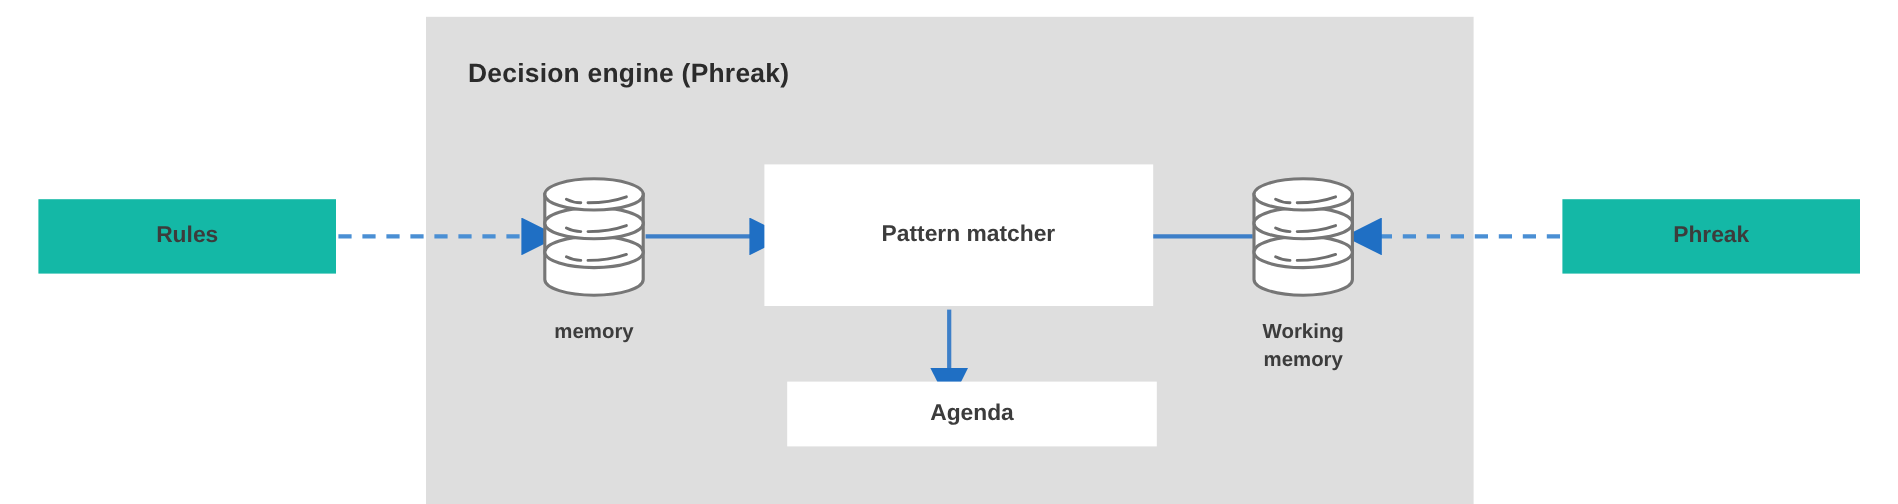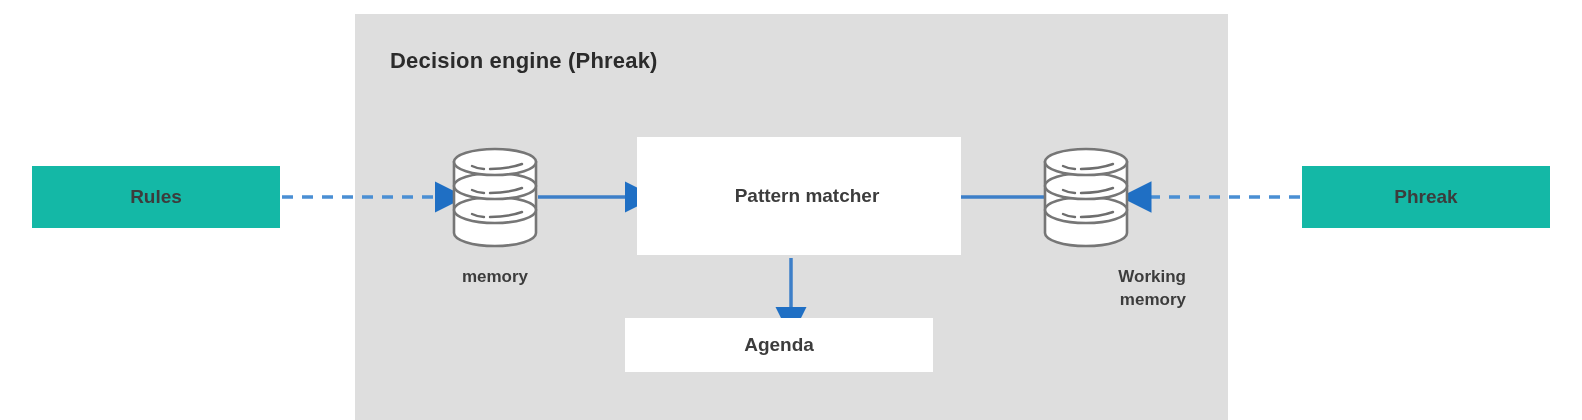--- a/index.html
+++ b/index.html
@@ -57,42 +57,42 @@
     position: absolute;
     background: #ffffff;
     display: flex;
     align-items: center;
     justify-content: center;
     font-size: 19px;
     font-weight: bold;
     color: #3c3c3c;
   }
   #pattern-matcher-box { left: 637px; top: 137px; width: 308px; height: 118px; padding-left: 16px; }
-  #agenda-box          { left: 625px; top: 318px; width: 308px; height: 54px; text-align: right; }
+  #agenda-box          { left: 656px; top: 318px; width: 308px; height: 54px; text-align: right; }
 
   
   .db-cyl {
     position: absolute;
     width: 90px;
     height: 115px;
   }
   #production-memory-cyl { left: 450px;  top: 140px; }
   #working-memory-cyl    { left: 1041px; top: 140px; }
 
   .db-label {
     position: absolute;
     text-align: center;
     font-size: 17px;
     font-weight: bold;
     color: #3c3c3c;
     line-height: 1.35;
     width: 200px;
   }
   #production-memory-label { left: 395px;  top: 266px; }
-  #working-memory-label    { left: 986px;  top: 266px; text-align: right; }
+  #working-memory-label    { left: 986px;  top: 266px; }
 
   
   #connectors {
     position: absolute;
     left: 0; top: 0;
     width: 1582px;
     height: 420px;
     pointer-events: none;
   }
 

